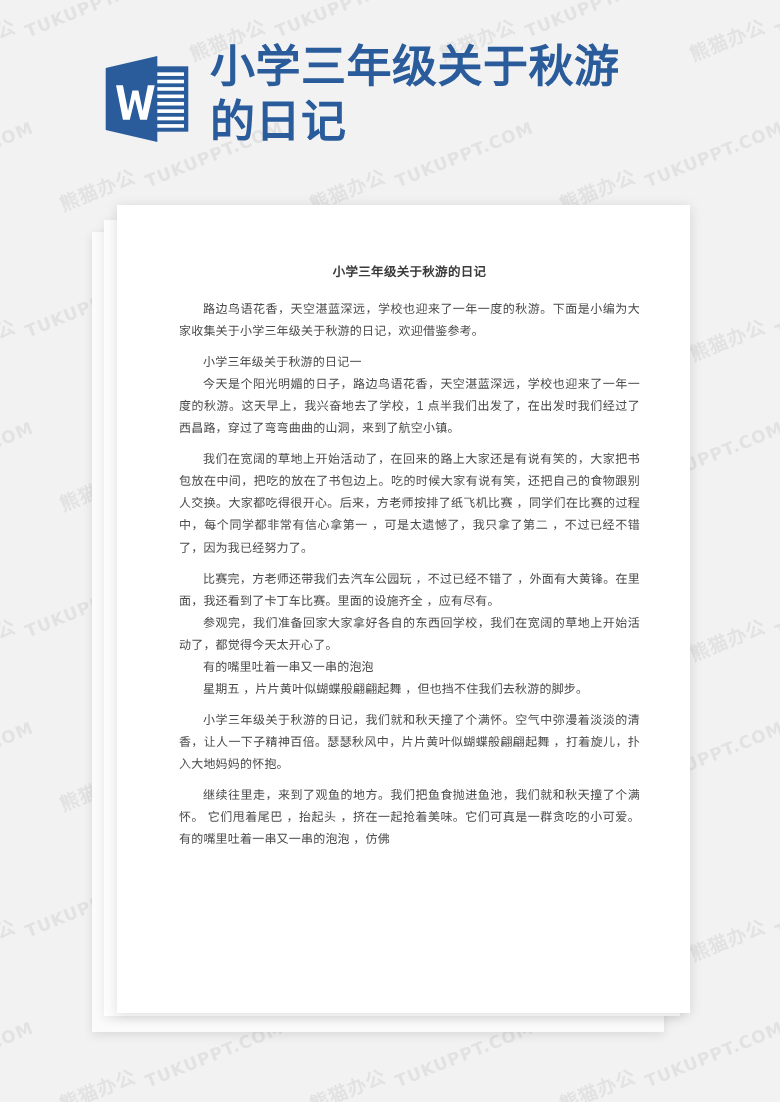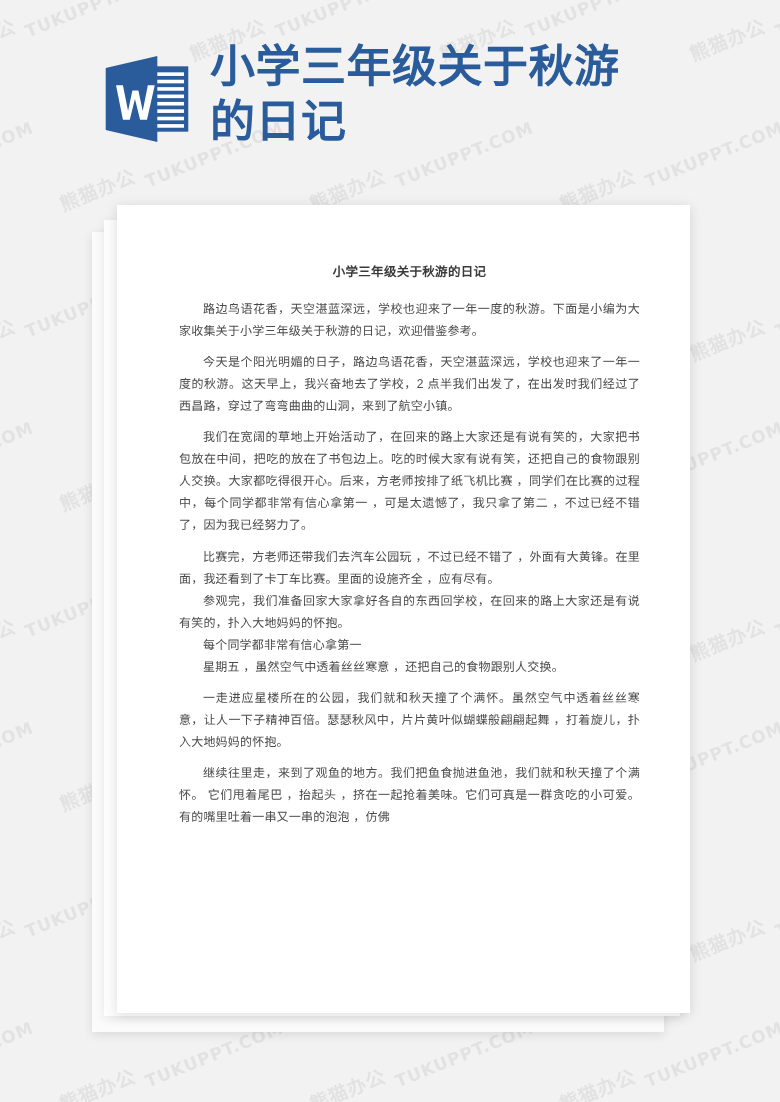--- a/index.html
+++ b/index.html
@@ -150,34 +150,35 @@
   <div class="sheet sheet-back2"></div>
   <div class="sheet sheet-back1"></div>
 
   <div class="sheet sheet-front">
     <div class="page-body">
 
       <div class="doc-title">小学三年级关于秋游的日记</div>
 
       <p class="doc-para gap">路边鸟语花香，天空湛蓝深远，学校也迎来了一年一度的秋游。下面是小编为大家收集关于小学三年级关于秋游的日记，欢迎借鉴参考。</p>
 
-
-      <p class="doc-para gap">今天是个阳光明媚的日子，路边鸟语花香，天空湛蓝深远，学校也迎来了一年一度的秋游。这天早上，我兴奋地去了学校，2 点半我们出发了，在出发时我们经过了西昌路，穿过了弯弯曲曲的山洞，来到了航空小镇。</p>
+      <p class="doc-para tight">小学三年级关于秋游的日记一</p>
+
+      <p class="doc-para gap">今天是个阳光明媚的日子，路边鸟语花香，天空湛蓝深远，学校也迎来了一年一度的秋游。这天早上，我兴奋地去了学校，1 点半我们出发了，在出发时我们经过了西昌路，穿过了弯弯曲曲的山洞，来到了航空小镇。</p>
 
       <p class="doc-para gap">我们在宽阔的草地上开始活动了，在回来的路上大家还是有说有笑的，大家把书包放在中间，把吃的放在了书包边上。吃的时候大家有说有笑，还把自己的食物跟别人交换。大家都吃得很开心。后来，方老师按排了纸飞机比赛 ，同学们在比赛的过程中，每个同学都非常有信心拿第一 ，可是太遗憾了，我只拿了第二 ，不过已经不错了，因为我已经努力了。</p>
 
       <p class="doc-para tight">比赛完，方老师还带我们去汽车公园玩 ，不过已经不错了 ，外面有大黄锋。在里面，我还看到了卡丁车比赛。里面的设施齐全 ，应有尽有。</p>
 
-      <p class="doc-para tight">参观完，我们准备回家大家拿好各自的东西回学校，在回来的路上大家还是有说有笑的，扑入大地妈妈的怀抱。</p>
-
-      <p class="doc-para tight">每个同学都非常有信心拿第一</p>
-
-      <p class="doc-para gap">星期五 ，虽然空气中透着丝丝寒意 ，还把自己的食物跟别人交换。</p>
-
-      <p class="doc-para gap">一走进应星楼所在的公园，我们就和秋天撞了个满怀。虽然空气中透着丝丝寒意，让人一下子精神百倍。瑟瑟秋风中，片片黄叶似蝴蝶般翩翩起舞 ，打着旋儿，扑入大地妈妈的怀抱。</p>
+      <p class="doc-para tight">参观完，我们准备回家大家拿好各自的东西回学校，我们在宽阔的草地上开始活动了，都觉得今天太开心了。</p>
+
+      <p class="doc-para tight">有的嘴里吐着一串又一串的泡泡</p>
+
+      <p class="doc-para gap">星期五 ，片片黄叶似蝴蝶般翩翩起舞 ，但也挡不住我们去秋游的脚步。</p>
+
+      <p class="doc-para gap">小学三年级关于秋游的日记，我们就和秋天撞了个满怀。空气中弥漫着淡淡的清香，让人一下子精神百倍。瑟瑟秋风中，片片黄叶似蝴蝶般翩翩起舞 ，打着旋儿，扑入大地妈妈的怀抱。</p>
 
       <p class="doc-para">继续往里走，来到了观鱼的地方。我们把鱼食抛进鱼池，我们就和秋天撞了个满怀。 它们甩着尾巴 ，抬起头 ，挤在一起抢着美味。它们可真是一群贪吃的小可爱。有的嘴里吐着一串又一串的泡泡 ，仿佛</p>
 
     </div>
   </div>
 </div>
 
 <div class="header">
 
   <div class="word-icon">

